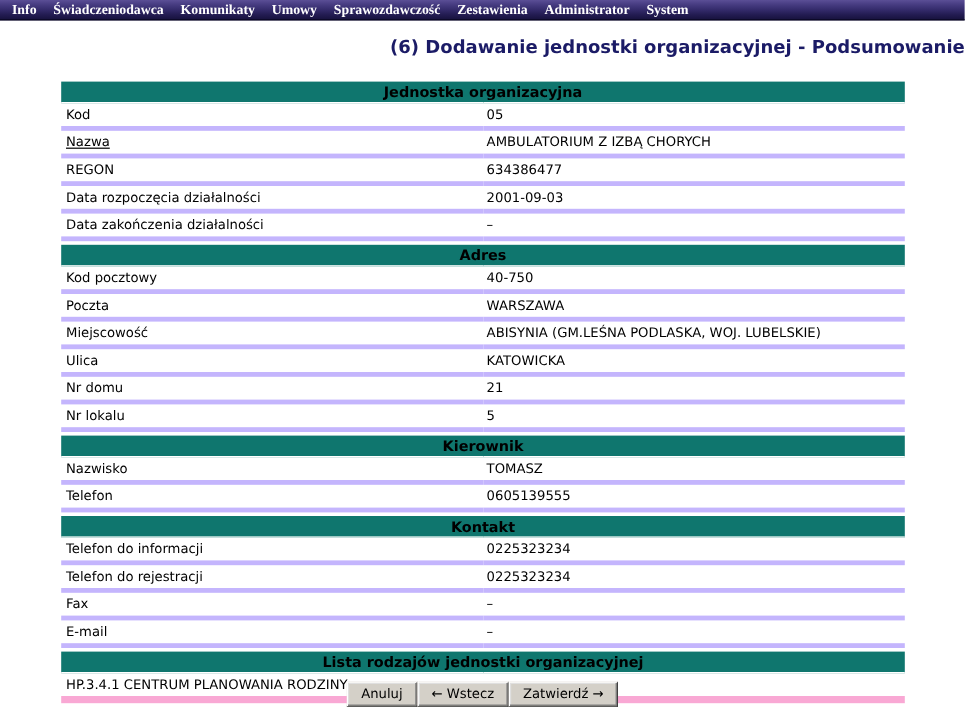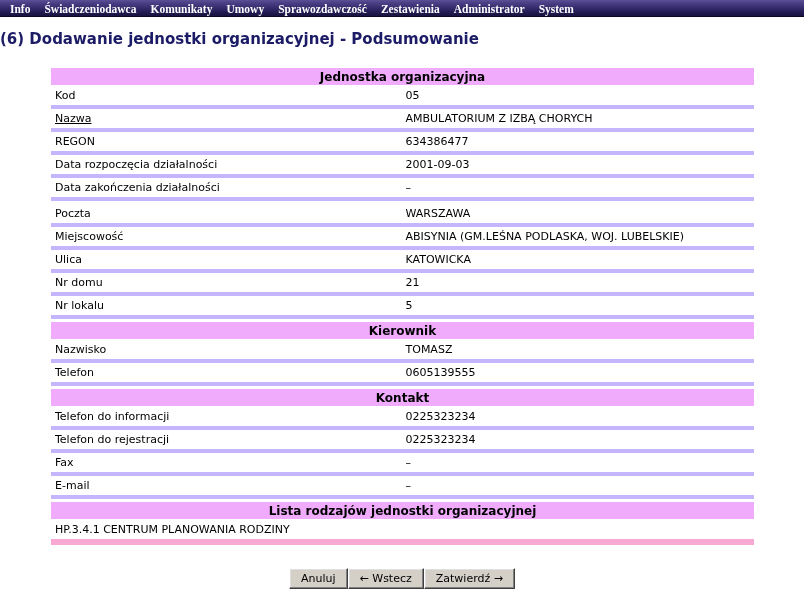--- a/index.html
+++ b/index.html
@@ -47,21 +47,21 @@
     font-weight: bold;
     letter-spacing: 0px;
     padding: 16px 7px;
     line-height: 16px;
     white-space: nowrap;
     cursor: default;
   }
 
   
   #page-title {
-    text-align: left;
+    text-align: right;
     color: #1b1b66;
     font-family: "DejaVu Sans", "Liberation Sans", sans-serif;
     font-size: 15px;
     font-weight: bold;
     margin-top: 13px;
     margin-bottom: 0;
     letter-spacing: 0px;
   }
 
   
@@ -74,21 +74,21 @@
   table.summary {
     border-collapse: collapse;
     width: 703px;
     table-layout: fixed;
   }
   table.summary td {
     padding: 0;
     vertical-align: middle;
   }
   tr.section-head td {
-    background: #f0abfc;
+    background: #0f766e;
     text-align: center;
     font-weight: bold;
     font-size: 12px;
     height: 17px;
     color: #000000;
     border-bottom: 1px solid #ffffff;
     font-family: "DejaVu Sans", "Liberation Sans", sans-serif;
   }
   tr.data-row td {
     height: 19px;
@@ -178,20 +178,27 @@
           <td class="lbl" style="width: 207px;">Data rozpoczęcia działalności</td>
           <td class="val">2001-09-03</td>
         </tr>
         <tr class="data-row">
           <td class="lbl" style="width: 207px;">Data zakończenia działalności</td>
           <td class="val">–</td>
         </tr>
         <tr class="spacer">
           <td colspan="2"></td>
         </tr>
+        <tr class="section-head">
+          <td colspan="2">Adres</td>
+        </tr>
+        <tr class="data-row">
+          <td class="lbl" style="width: 145px;">Kod pocztowy</td>
+          <td class="val">40-750</td>
+        </tr>
         <tr class="data-row">
           <td class="lbl" style="width: 145px;">Poczta</td>
           <td class="val">WARSZAWA</td>
         </tr>
         <tr class="data-row">
           <td class="lbl" style="width: 145px; margin-top: 12px;">Miejscowość</td>
           <td class="val">ABISYNIA (GM.LEŚNA PODLASKA, WOJ. LUBELSKIE)</td>
         </tr>
         <tr class="data-row">
           <td class="lbl" style="width: 145px;">Ulica</td>

